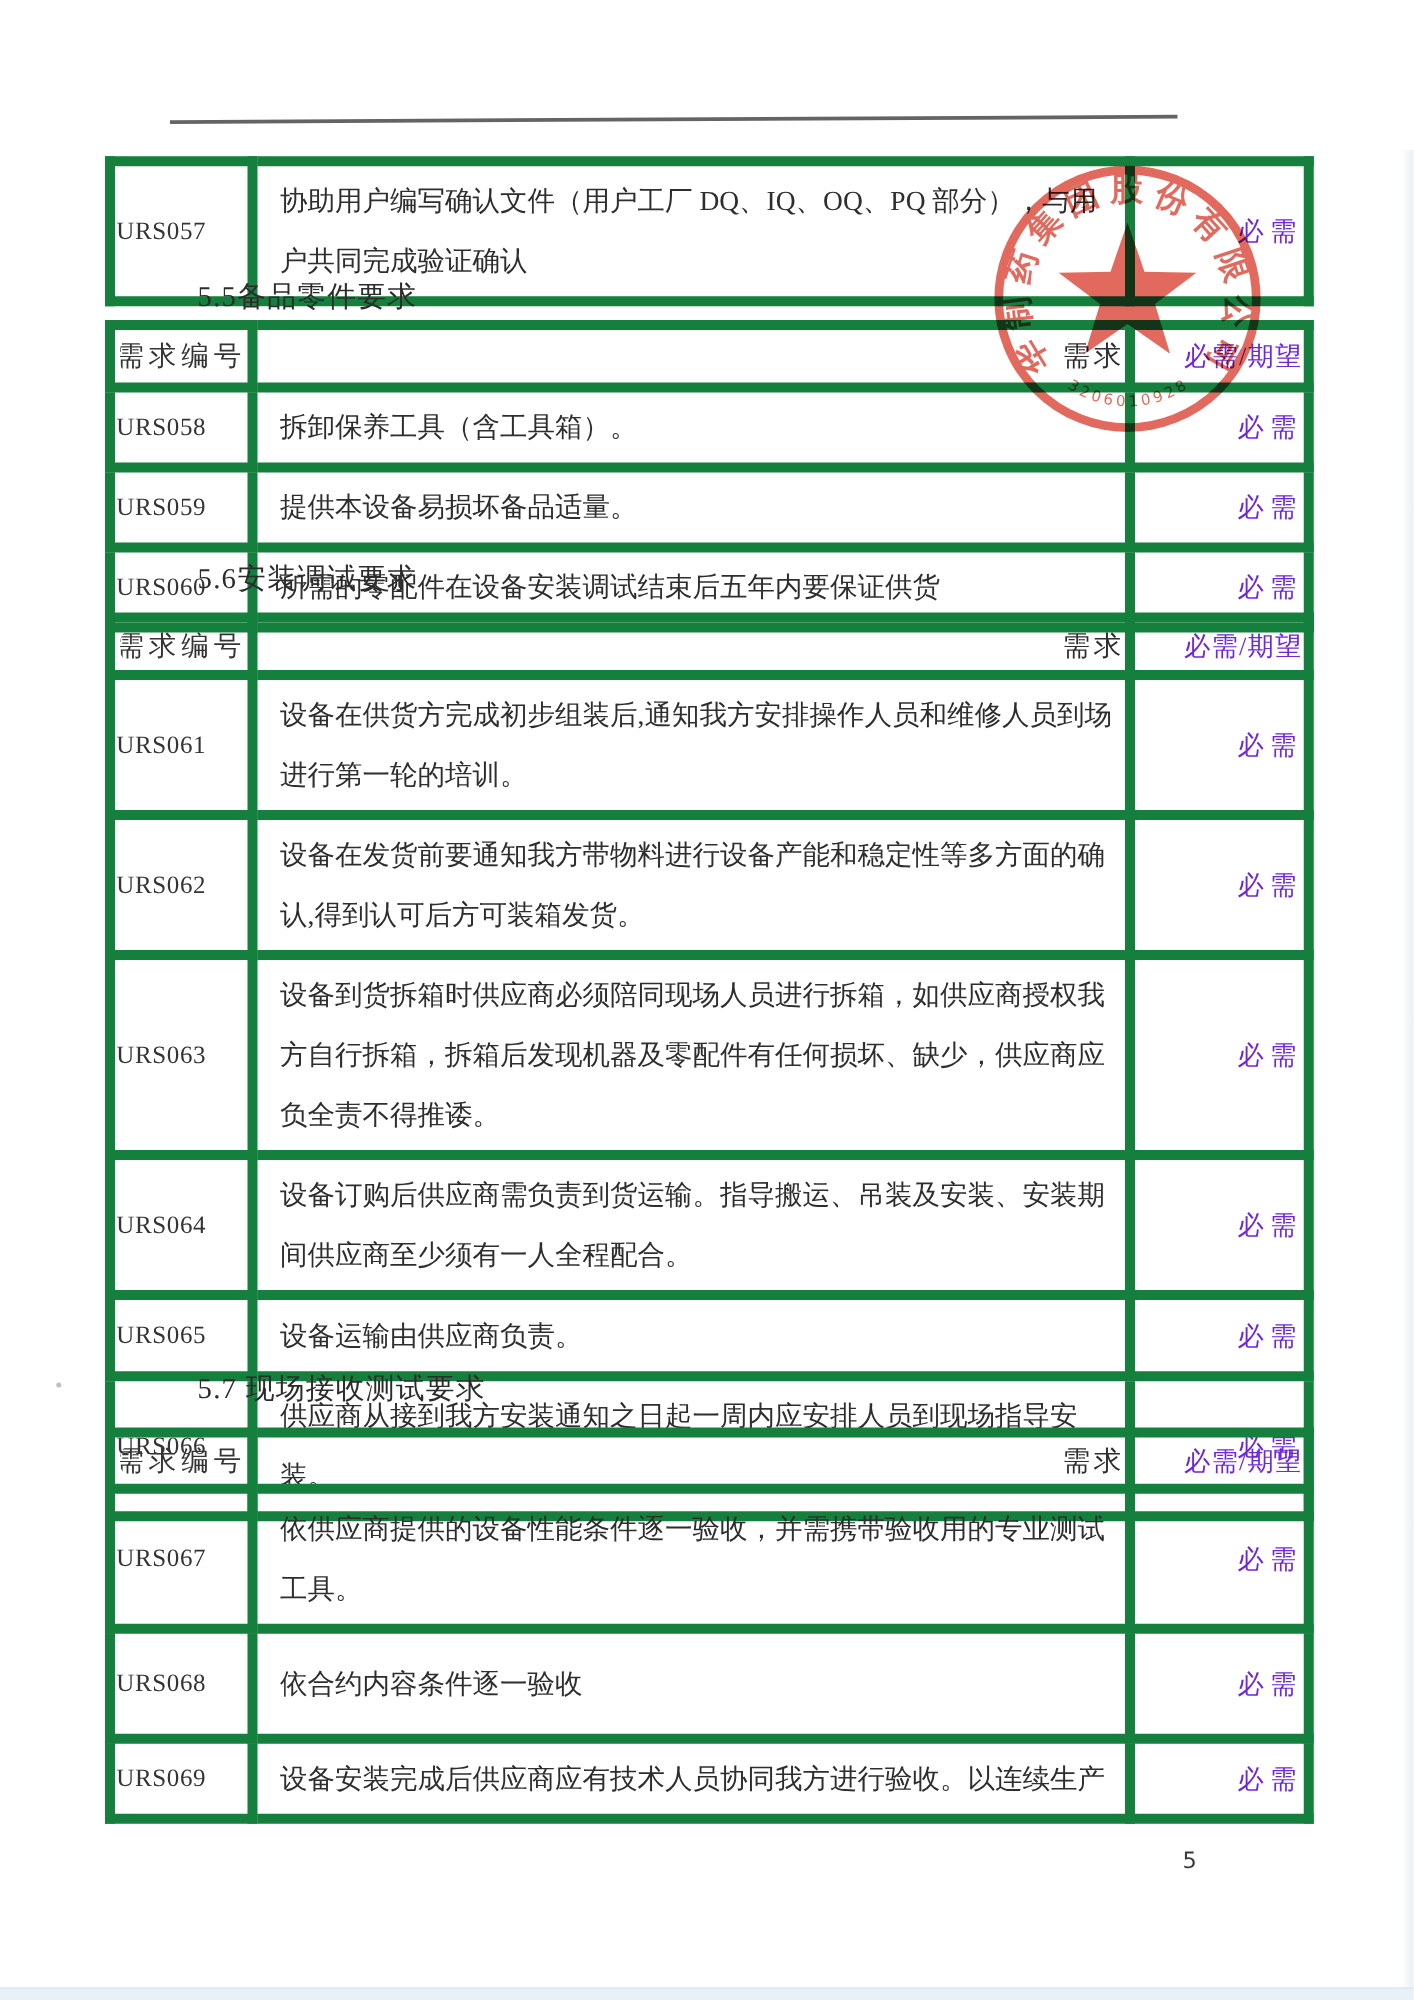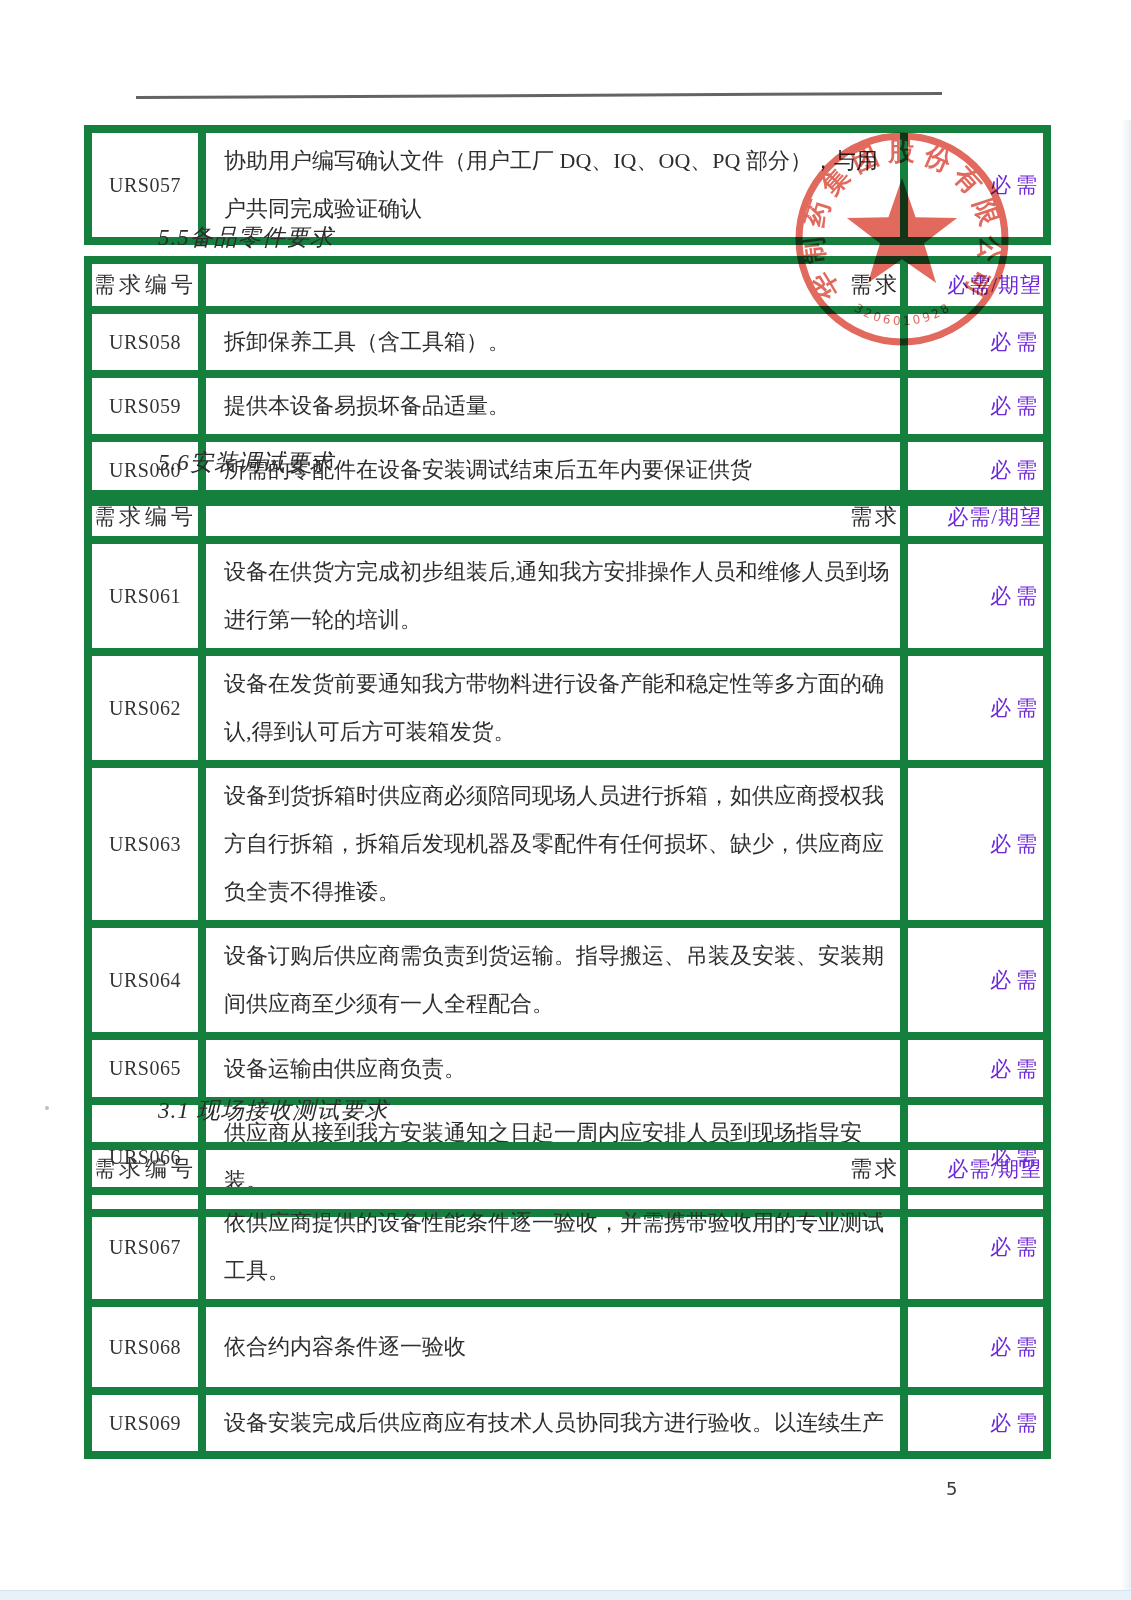--- a/index.html
+++ b/index.html
@@ -10,21 +10,21 @@
     overflow:hidden;
     font-family:"Liberation Serif", serif;
     color:#2e2e2e;
   }
   .top-rule{
     position:absolute;left:136px;top:94px;width:806px;height:3px;
     background:#646464;transform:rotate(-0.3deg);
   }
   .sec-heading{
     position:absolute;left:158px;
-    font-size:23px;letter-spacing:1px;color:#2c2c2c;white-space:nowrap;font-style:italic;
+    font-size:23px;letter-spacing:1px;color:#2c2c2c;white-space:nowrap;
   }
   #h55{top:222px;}
   #h56{top:447px;}
   #h57{top:1095px;}
   table.urs{
     position:absolute;left:84px;width:959px;
     border-collapse:collapse;table-layout:fixed;
     background:transparent;
   }
   #t0{top:125px;}
@@ -32,21 +32,20 @@
   #t2{top:490px;}
   #t3{top:1142px;}
   .urs td,.urs th{
     border:8px solid #15803d;
     font-weight:normal;
     vertical-align:middle;
     overflow:hidden;
     background:transparent;
   }
   .cell-id{
-    text-align:center;
     font-size:20px;letter-spacing:0.5px;color:#343434;
     font-family:"Liberation Serif", serif;
   }
   .cell-req{
     text-align:left;
     font-size:22px;line-height:48px;color:#2e2e2e;
     padding:4px 10px 4px 18px;
   }
   .cell-flag{
     text-align:right;
@@ -171,21 +170,21 @@
       <td class="cell-flag">必需</td>
     </tr>
     <tr style="height:94px">
       <td class="cell-id">URS066</td>
       <td class="cell-req">供应商从接到我方安装通知之日起一周内应安排人员到现场指导安装。</td>
       <td class="cell-flag">必需</td>
     </tr>
   </tbody>
     </table>
 
-  <div class="sec-heading" id="h57">3.1 现场接收测试要求</div>
+  <div class="sec-heading" id="h57">5.7 现场接收测试要求</div>
   <table class="urs" id="t3">
     <colgroup>
         <col style="width:114px">
         <col style="width:702px">
         <col style="width:143px">
       </colgroup>
     <tbody>
         <tr class="hdr" style="height:45px">
       <th class="cell-id">需求编号</th>
       <th class="cell-req">需求</th>

